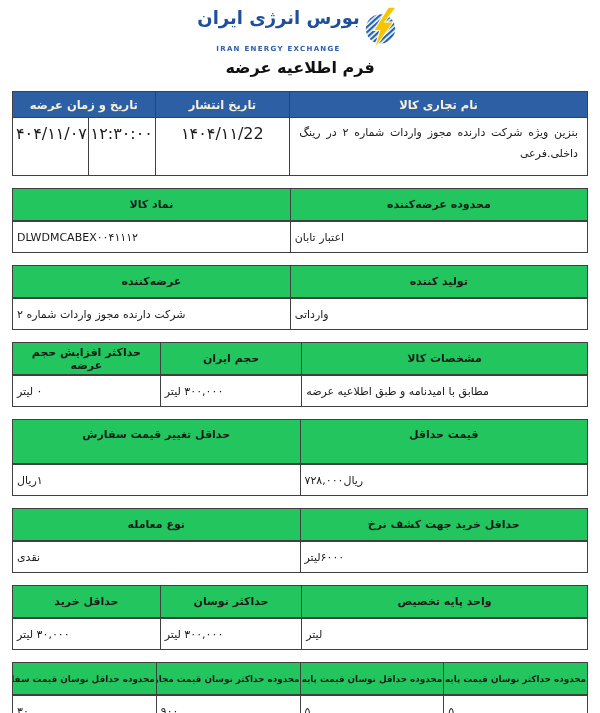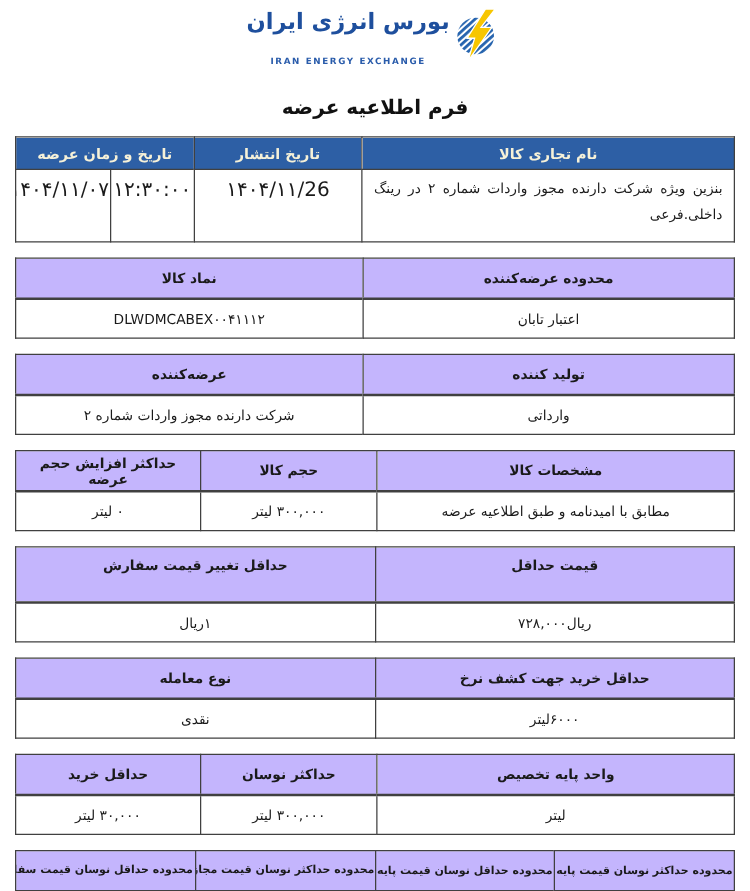--- a/index.html
+++ b/index.html
@@ -8,30 +8,30 @@
     background:#ffffff;overflow:hidden;
     font-family:"DejaVu Sans",sans-serif;color:#1a1a1a;
   }
   .page{padding:6px 12px 0 12px;}
   
   .header{text-align:center;margin-bottom:14px;}
   .logo{display:inline-flex;align-items:center;gap:5px;}
   .logo-text{display:flex;flex-direction:column;align-items:center;gap:12px;}
   .logo-fa{direction:rtl;font-size:18px;font-weight:bold;color:#1e4f9d;line-height:1.2;}
   .logo-en{font-size:7px;letter-spacing:1.3px;color:#2a5cab;font-weight:bold;margin-top:4px;}
-  .title{font-size:16px;font-weight:bold;color:#111;margin-top:22px;direction:rtl;}
+  .title{font-size:16px;font-weight:bold;color:#111;margin-top:4px;direction:rtl;}
   
   table.t{width:100%;border-collapse:collapse;table-layout:fixed;direction:rtl;margin:0 0 12px 0;}
   .t th,.t td{border:1px solid #404040;overflow:hidden;}
   .blue th{background:#2d5fa5;color:#f6f1d8;font-weight:bold;font-size:11.5px;height:21px;padding:2px 4px;text-align:center;}
   .blue td{height:49px;vertical-align:top;}
   .trade-name{text-align:justify;padding:4px 9px;font-size:11px;line-height:21px;}
   .dt{text-align:center;font-size:16px;padding-top:6px;}
-  .gray th{background:#c4b5fd;font-weight:bold;font-size:11px;height:27px;border-bottom:2.5px solid #404040;text-align:center;padding:2px 4px;}
-  .gray td{text-align:center;font-size:11px;height:26px;padding:2px 4px;}
+  .gray th{background:#22c55e;font-weight:bold;font-size:11px;height:27px;border-bottom:2.5px solid #404040;text-align:center;padding:2px 4px;}
+  .gray td{text-align:left;font-size:11px;height:26px;padding:2px 4px;}
   .t5 th{height:33px;vertical-align:top;padding-top:8px;}
   .t8 th{font-size:8.8px;white-space:nowrap;padding:2px 1px;height:27px;}
   .t8 td{height:26px;}
 </style>
 </head>
 <body>
 
 <div class="page">
 
   <div class="header">
@@ -63,21 +63,21 @@
         <col style="width:13.2%">
       </colgroup>
     <tbody>
         <tr>
       <th>نام تجاری کالا</th>
       <th>تاریخ انتشار</th>
       <th colspan="2">تاریخ و زمان عرضه</th>
     </tr>
     <tr>
       <td class="trade-name">بنزین ویژه شرکت دارنده مجوز واردات شماره ۲ در رینگ داخلی.فرعی</td>
-      <td class="dt">۱۴۰۴/۱۱/26</td>
+      <td class="dt">۱۴۰۴/۱۱/22</td>
       <td class="dt">۱۲:۳۰:۰۰</td>
       <td class="dt">۱۴۰۴/۱۱/۰۷</td>
     </tr>
   </tbody>
     </table>
 
   <table class="t gray">
     <colgroup>
         <col style="width:51.7%">
         <col style="width:48.3%">
@@ -113,21 +113,21 @@
 
   <table class="t gray">
     <colgroup>
         <col style="width:49.7%">
         <col style="width:24.6%">
         <col style="width:25.7%">
       </colgroup>
     <tbody>
         <tr>
       <th>مشخصات کالا</th>
-      <th>حجم کالا</th>
+      <th>حجم ایران</th>
       <th>حداکثر افزایش حجم عرضه</th>
     </tr>
     <tr>
       <td>مطابق با امیدنامه و طبق اطلاعیه عرضه</td>
       <td>۳۰۰,۰۰۰ لیتر</td>
       <td>۰ لیتر</td>
     </tr>
   </tbody>
     </table>
 

